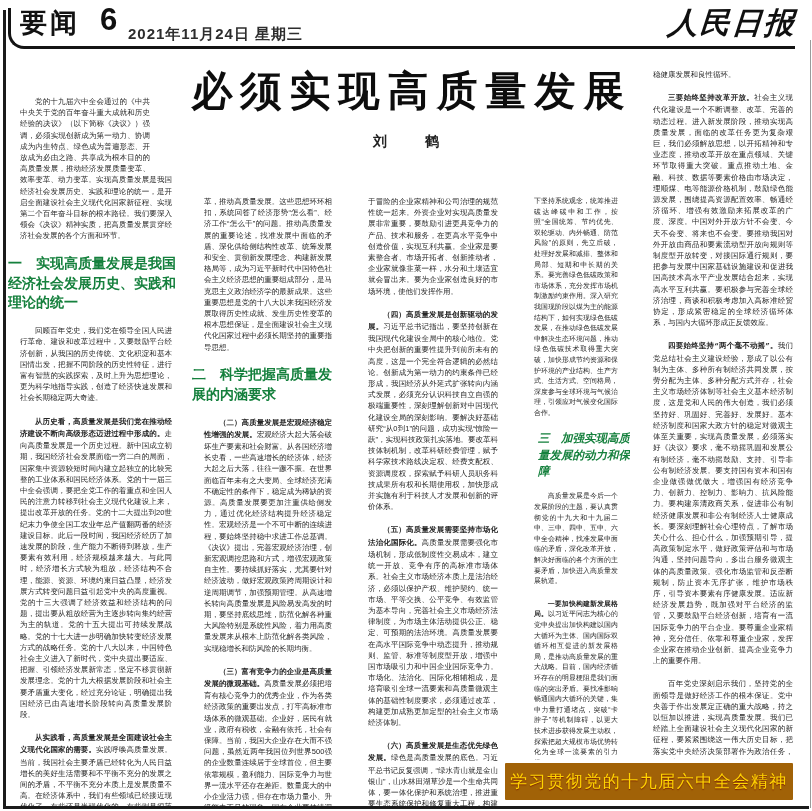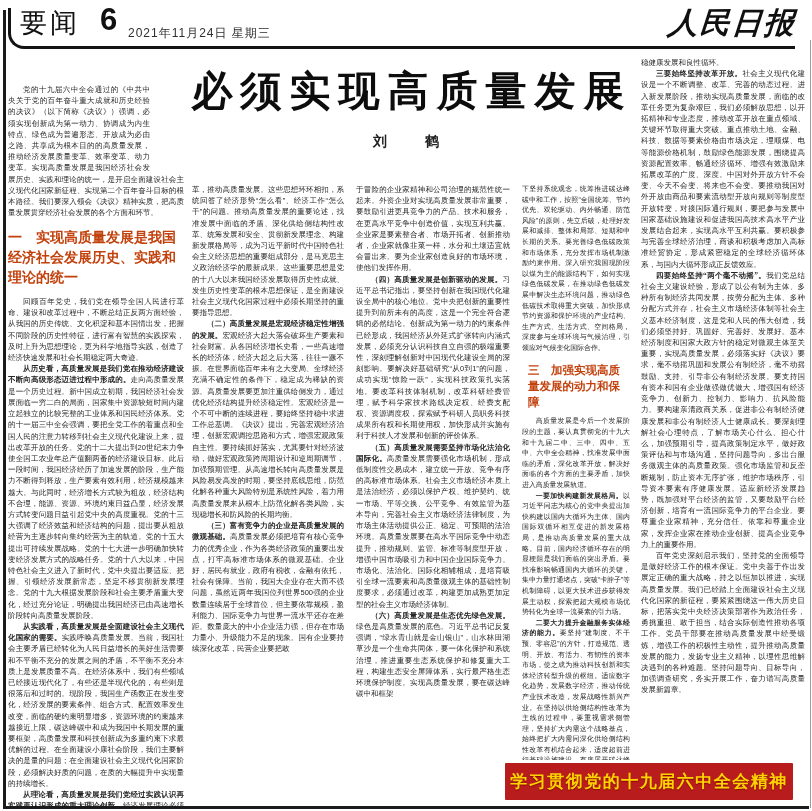--- a/index.html
+++ b/index.html
@@ -9,46 +9,46 @@
     box-shadow:0 0 4px rgba(0,0,0,.35);
   }
   
   .frame-left{position:absolute;left:3px;top:10px;bottom:3px;width:3px;background:#1b1b1b;}
   .frame-bottom{position:absolute;left:3px;right:3px;bottom:2px;height:3px;background:#1b1b1b;}
   .frame-right{position:absolute;right:1px;top:40px;bottom:3px;width:1px;background:#9a9a9a;}
   
   .masthead{position:absolute;left:0;top:0;width:812px;height:56px;}
   .mh-rule{position:absolute;left:8px;top:8px;width:784px;height:38px;
     border-left:3px solid #141414;border-bottom:3px solid #141414;border-bottom-left-radius:16px;}
-  .mh-section{position:absolute;left:20px;top:5px;font-size:27px;font-weight:400;letter-spacing:3px;color:#111;}
+  .mh-section{position:absolute;left:20px;top:5px;font-size:27px;font-weight:700;letter-spacing:3px;color:#111;}
   .mh-num{position:absolute;left:100px;top:2px;font-size:31px;font-weight:900;color:#111;}
-  .mh-date{position:absolute;left:128px;top:25px;font-size:12px;font-weight:400;color:#2d2d2d;letter-spacing:1px;}
+  .mh-date{position:absolute;left:128px;top:25px;font-size:15px;font-weight:700;color:#2d2d2d;letter-spacing:1px;}
   .mh-paper{position:absolute;right:16px;top:3px;font-size:30px;font-weight:700;font-style:italic;
     font-family:"DejaVu Serif",serif;color:#101010;letter-spacing:2px;transform:skewX(-4deg);}
   
   .headline-block{position:absolute;left:186px;top:64px;width:452px;text-align:center;}
   .headline-block h1{margin:0;font-size:41px;font-weight:700;letter-spacing:8px;color:#0d0d0d;white-space:nowrap;}
   .author{margin-top:14px;font-size:14px;font-weight:700;letter-spacing:12px;color:#222;}
   
   .col{position:absolute;font-size:7.5px;line-height:11.2px;text-align:justify;overflow:hidden;color:#262626;}
   #col1{left:8px;  top:84px; width:176px;height:722px;}
   #col2{left:192px;top:184px;width:152px;height:622px;}
   #col3{left:356px;top:184px;width:154px;height:622px;}
   #col4{left:522px;top:184px;width:108px;height:576px;font-size:6.9px;line-height:10.6px;}
   #col5{left:641px;top:57px; width:164px;height:702px;}
   #col1::before{content:"";float:right;width:34px;height:82px;}
-  .col p{margin:0;}
+  .col p{margin:12px;}
   .col p.ind{text-indent:2em;}
-  .h2{font-weight:900;font-size:14px;line-height:1.42;color:#c2410c;margin:10px 0 8px 0;text-align:left;
+  .h2{font-weight:900;font-size:14px;line-height:1.42;color:#15803d;margin:10px 0 8px 0;text-align:left;
       font-family:"Liberation Sans",sans-serif;}
-  #col4 .h2{font-size:11.5px;margin:8px 0 6px 6px;}
-  .lead{font-weight:700;font-family:Liberation Serif, serif;}
+  #col4 .h2{font-size:11.5px;margin:8px 0 6px 16px;font-style:italic;}
+  .lead{font-weight:700;font-family:Liberation Mono, monospace;}
   
-  .banner{position:absolute;left:505px;top:763px;width:288px;height:37px;background:#b91c1c;
-    color:#ffd400;font-size:17px;font-weight:700;letter-spacing:1.5px;display:flex;align-items:center;
+  .banner{position:absolute;left:505px;top:763px;width:288px;height:37px;background:#a16207;
+    color:#ffd400;font-size:17px;font-weight:400;letter-spacing:1.5px;display:flex;align-items:center;
     justify-content:center;text-shadow:0 1px 1px rgba(110,0,0,.65);border-radius:1px;}
 </style>
 </head>
 <body>
 
 <div class="page">
   <div class="frame-left"></div>
   <div class="frame-bottom"></div>
   <div class="frame-right"></div>
 
@@ -61,27 +61,28 @@
   </div>
 
   <div class="headline-block">
     <h1>必须实现高质量发展</h1>
     <div class="author">刘　鹤</div>
   </div>
 
   <div id="col1" class="col">
       <p class="ind">党的十九届六中全会通过的《中共中央关于党的百年奋斗重大成就和历史经验的决议》（以下简称《决议》）强调，必须实现创新成为第一动力、协调成为内生特点、绿色成为普遍形态、开放成为必由之路、共享成为根本目的的高质量发展，推动经济发展质量变革、效率变革、动力变革。实现高质量发展是我国经济社会发展历史、实践和理论的统一，是开启全面建设社会主义现代化国家新征程、实现第二个百年奋斗目标的根本路径。我们要深入领会《决议》精神实质，把高质量发展贯穿经济社会发展的各个方面和环节。</p>
       <div class="h2">一　实现高质量发展是我国经济社会发展历史、实践和理论的统一</div>
-      <p class="ind">回顾百年党史，我们党在领导全国人民进行革命、建设和改革过程中，不断总结正反两方面经验，从我国的历史传统、文化积淀和基本国情出发，把握不同阶段的历史性特征，进行富有智慧的实践探索，及时上升为思想理论，更为科学地指导实践，创造了经济快速发展和社会长期稳定两大奇迹。</p>
+      <p class="ind">回顾百年党史，我们党在领导全国人民进行革命、建设和改革过程中，又要鼓励平台经济创新，从我国的历史传统、文化积淀和基本国情出发，把握不同阶段的历史性特征，进行富有智慧的实践探索，及时上升为思想理论，更为科学地指导实践，创造了经济快速发展和社会长期稳定两大奇迹。</p>
       <p class="ind"><span class="lead">从历史看，高质量发展是我们党在推动经济建设不断向高级形态迈进过程中形成的。</span>走向高质量发展是一个历史过程。新中国成立初期，我国经济社会发展面临一穷二白的局面，国家集中资源较短时间内建立起独立的比较完整的工业体系和国民经济体系。党的十一届三中全会强调，要把全党工作的着重点和全国人民的注意力转移到社会主义现代化建设上来，提出改革开放的任务。党的十二大提出到20世纪末力争使全国工农业年总产值翻两番的经济建设目标。此后一段时间，我国经济经历了加速发展的阶段，生产能力不断得到释放，生产要素有效利用，经济规模越来越大。与此同时，经济增长方式较为粗放，经济结构不合理，能源、资源、环境约束日益凸显，经济发展方式转变问题日益引起党中央的高度重视。党的十三大强调了经济效益和经济结构的问题，提出要从粗放经营为主逐步转向集约经营为主的轨道。党的十五大提出可持续发展战略。党的十七大进一步明确加快转变经济发展方式的战略任务。党的十八大以来，中国特色社会主义进入了新时代，党中央提出要适应、把握、引领经济发展新常态，坚定不移贯彻新发展理念。党的十九大根据发展阶段和社会主要矛盾重大变化，经过充分论证，明确提出我国经济已由高速增长阶段转向高质量发展阶段。</p>
       <p class="ind"><span class="lead">从实践看，高质量发展是全面建设社会主义现代化国家的需要。</span>实践呼唤高质量发展。当前，我国社会主要矛盾已经转化为人民日益增长的美好生活需要和不平衡不充分的发展之间的矛盾，不平衡不充分本质上是发展质量不高。在经济体系中，我们有些领域已经接近现代化了，有些还是半现代化的，有些则是很落后和过时的。现阶段，我国生产函数正在发生变化，经济发展的要素条件、组合方式、配置效率发生改变，面临的硬约束明显增多，资源环境的约束越来越接近上限，碳达峰碳中和成为我国中长期发展的重要框架，高质量发展和科技创新成为多重约束下求最优解的过程。在全面建设小康社会阶段，我们主要解决的是量的问题；在全面建设社会主义现代化国家阶段，必须解决好质的问题，在质的大幅提升中实现量的持续增长。</p>
       <p class="ind"><span class="lead">从理论看，高质量发展是我们党经过实践认识再实践再认识形成的重大理论创新。</span>经济发展理论必须与时俱进。马克思主义的认识论强调，新理论产生于新实践，新实践需要新理论指导。党的十八大以来，以习近平同志为核心的党中央作出经济发展面临“三期叠加”、经济发展进入新常态等判断，强调不能简单以生产总值增长率论英雄，必须深化供给侧结构性改</p>
     </div>
   <div id="col2" class="col">
       <p>革，推动高质量发展。这些思想环环相扣，系统回答了经济形势“怎么看”、经济工作“怎么干”的问题。推动高质量发展的重要论述，找准发展中面临的矛盾、深化供给侧结构性改革、统筹发展和安全、贯彻新发展理念、构建新发展格局等，成为习近平新时代中国特色社会主义经济思想的重要组成部分，是马克思主义政治经济学的最新成果。这些重要思想是党的十八大以来我国经济发展取得历史性成就、发生历史性变革的根本思想保证，是全面建设社会主义现代化国家过程中必须长期坚持的重要指导思想。</p>
+      <div class="h2">二　科学把握高质量发展的内涵要求</div>
       <p class="ind"><span class="lead">（二）高质量发展是宏观经济稳定性增强的发展。</span>宏观经济大起大落会破坏生产要素和社会财富。从各国经济增长史看，一些高速增长的经济体，经济大起之后大落，往往一蹶不振。在世界面临百年未有之大变局、全球经济充满不确定性的条件下，稳定成为稀缺的资源。高质量发展要更加注重供给侧发力，通过优化经济结构提升经济稳定性。宏观经济是一个不可中断的连续进程，要始终坚持稳中求进工作总基调。《决议》提出，完善宏观经济治理，创新宏观调控思路和方式，增强宏观政策自主性。要持续抓好落实，尤其要针对经济波动，做好宏观政策跨周期设计和逆周期调节，加强预期管理。从高速增长转向高质量发展是风险易发高发的时期，要坚持底线思维，防范化解各种重大风险特别是系统性风险，着力用高质量发展来从根本上防范化解各类风险，实现稳增长和防风险的长期均衡。</p>
       <p class="ind"><span class="lead">（三）富有竞争力的企业是高质量发展的微观基础。</span>高质量发展必须把培育有核心竞争力的优秀企业，作为各类经济政策的重要出发点，打牢高标准市场体系的微观基础。企业好，居民有就业，政府有税收，金融有依托，社会有保障。当前，我国大企业存在大而不强问题，虽然近两年我国位列世界500强的企业数量连续居于全球首位，但主要依靠规模，盈利能力、国际竞争力与世界一流水平还存在差距。数量庞大的中小企业活力强，但存在市场力量小、升级能力不足的现象。国有企业要持续深化改革，民营企业要把敢</p>
     </div>
   <div id="col3" class="col">
       <p>于冒险的企业家精神和公司治理的规范性统一起来。外资企业对实现高质量发展非常重要，要鼓励引进更具竞争力的产品、技术和服务，在更高水平竞争中创造价值，实现互利共赢。企业家是要素整合者、市场开拓者、创新推动者，企业家就像韭菜一样，水分和土壤适宜就会冒出来。要为企业家创造良好的市场环境，使他们发挥作用。</p>
       <p class="ind"><span class="lead">（四）高质量发展是创新驱动的发展。</span>习近平总书记指出，要坚持创新在我国现代化建设全局中的核心地位。党中央把创新的重要性提升到前所未有的高度，这是一个完全符合逻辑的必然结论。创新成为第一动力的约束条件已经形成，我国经济从外延式扩张转向内涵式发展，必须充分认识科技自立自强的极端重要性，深刻理解创新对中国现代化建设全局的深刻影响。要解决好基础研究“从0到1”的问题，成功实现“惊险一跃”，实现科技政策扎实落地。要改革科技体制机制，改革科研经费管理，赋予科学家技术路线决定权、经费支配权、资源调度权，探索赋予科研人员职务科技成果所有权和长期使用权，加快形成并实施有利于科技人才发展和创新的评价体系。</p>
       <p class="ind"><span class="lead">（五）高质量发展需要坚持市场化法治化国际化。</span>高质量发展需要强化市场机制，形成低制度性交易成本，建立统一开放、竞争有序的高标准市场体系。社会主义市场经济本质上是法治经济，必须以保护产权、维护契约、统一市场、平等交换、公平竞争、有效监管为基本导向，完善社会主义市场经济法律制度，为市场主体活动提供公正、稳定、可预期的法治环境。高质量发展要在高水平国际竞争中动态提升，推动规则、监管、标准等制度型开放，增强中国市场吸引力和中国企业国际竞争力。市场化、法治化、国际化相辅相成，是培育吸引全球一流要素和高质量微观主体的基础性制度要求，必须通过改革，构建更加成熟更加定型的社会主义市场经济体制。</p>
       <p class="ind"><span class="lead">（六）高质量发展是生态优先绿色发展。</span>绿色是高质量发展的底色。习近平总书记反复强调，“绿水青山就是金山银山”，山水林田湖草沙是一个生命共同体，要一体化保护和系统治理，推进重要生态系统保护和修复重大工程，构建生态安全屏障体系，实行最严格生态环境保护制度。实现高质量发展，要在碳达峰碳中和框架</p>
     </div>
   <div id="col4" class="col">

